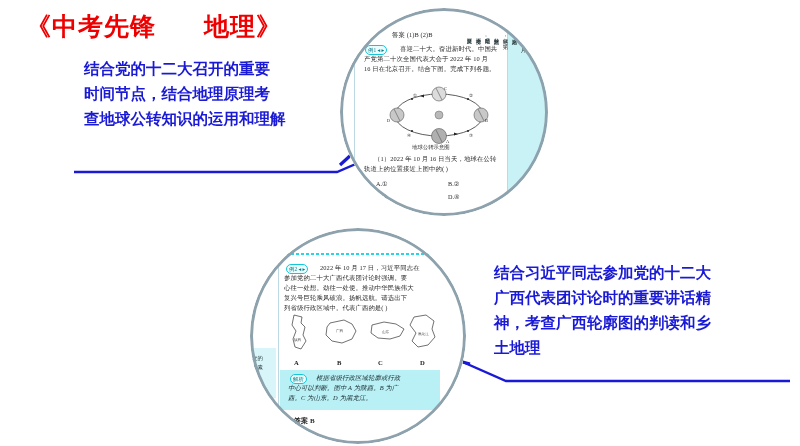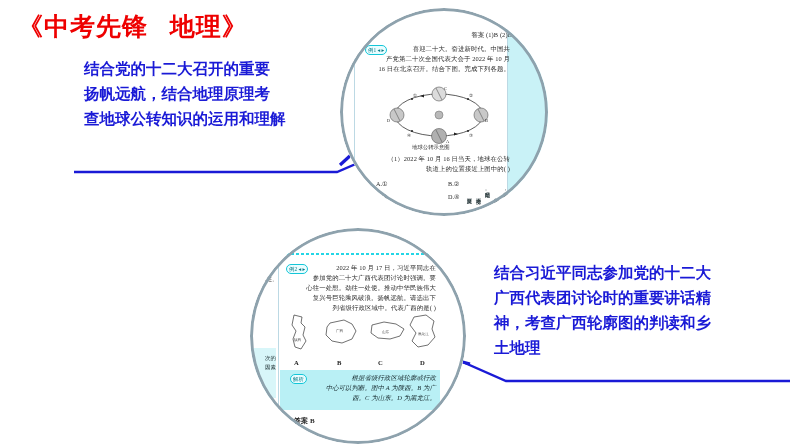--- a/index.html
+++ b/index.html
@@ -7,24 +7,24 @@
     width:800px;height:446px;
     background:#ffffff;
     font-family:"Liberation Serif","DejaVu Serif",serif;
     overflow:hidden;
     position:relative;
   }
   #slide{position:absolute;left:0;top:0;width:800px;height:446px;overflow:hidden;}
 
   
   .title{
-    position:absolute;left:18px;top:10px;
+    position:absolute;left:26px;top:10px;
     font-size:25px;font-weight:bold;color:#ee0000;
     letter-spacing:1px;
-    font-family:Liberation Serif, serif;
+    font-family:Liberation Mono, monospace;
     white-space:pre;
   }
 
   
   .ann{
     position:absolute;
     color:#1a1ad6;
     font-weight:bold;
     font-size:15.5px;
     line-height:25px;
@@ -36,21 +36,20 @@
 
   
   .connectors{position:absolute;left:0;top:0;width:800px;height:446px;pointer-events:none;}
 
   
   .circle{
     position:absolute;border-radius:50%;
     background:#ffffff;
     overflow:hidden;
     box-sizing:border-box;
-    text-align:right;
   }
   .circle .ring{
     position:absolute;left:0;top:0;right:0;bottom:0;
     border-radius:50%;
     border:3px solid #8ea2ad;
     box-sizing:border-box;
     pointer-events:none;
   }
   #circle-top{left:340px;top:8px;width:208px;height:208px;}
   #circle-bottom{left:250px;top:228px;width:216px;height:216px;}
@@ -121,21 +120,21 @@
   .prov-label{position:absolute;font-size:6.6px;font-weight:bold;color:#1d1d1d;}
 </style>
 </head>
 <body>
 
 <div id="slide">
 
   <div class="title">《中考先锋   地理》</div>
 
   <div class="ann ann-left">结合党的十二大召开的重要
-扬帆远航，结合地理原理考
+时间节点，结合地理原理考
 查地球公转知识的运用和理解</div>
 
   <div class="ann ann-right">结合习近平同志参加党的十二大
 广西代表团讨论时的重要讲话精
 神，考查广西轮廓图的判读和乡
 土地理</div>
 
   <svg class="connectors" viewBox="0 0 800 446">
 
     <polyline points="74,172 337,172 402,144" fill="none" stroke="#1a1ad6" stroke-width="2.4"></polyline>

